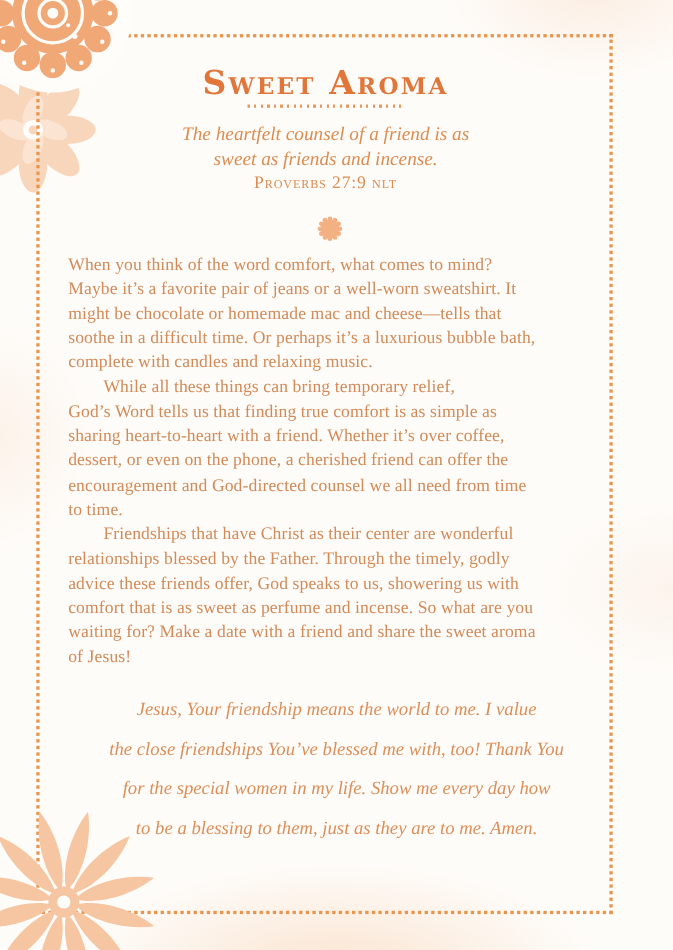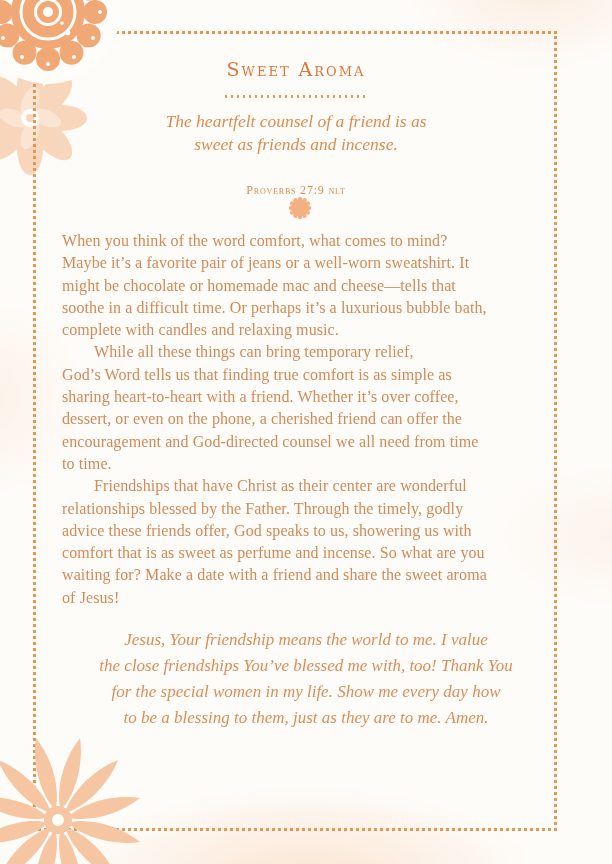--- a/index.html
+++ b/index.html
@@ -26,58 +26,57 @@
   .deco{position:absolute;z-index:1;}
   .deco-top{z-index:3;}
   .deco-bottom{z-index:3;}
   
   .content{position:absolute;left:0;top:0;width:612px;height:864px;z-index:4;}
   .title{
     position:absolute;top:58px;left:36px;width:520px;
     text-align:center;
     font-family:"DejaVu Serif", serif;
     font-variant:small-caps;
-    font-weight:normal;
-    font-size:19px;
+    font-weight:bold;
+    font-size:30px;
     letter-spacing:2px;
     color:#e0763a;
   }
   .title-rule{
     width:142px;height:3px;margin:7px auto 0;
     background:repeating-linear-gradient(90deg,#e8995b 0 2px,rgba(0,0,0,0) 2px 6px);
   }
   .verse{
     position:absolute;top:110px;left:36px;width:520px;
     text-align:center;
     font-style:italic;
     font-size:17.5px;line-height:23px;
     color:#dd8c50;
     white-space:pre-line;
   }
   .verse-ref{
     position:absolute;top:158px;left:36px;width:520px;
     text-align:center;
     font-variant:small-caps;
-    font-size:12px;letter-spacing:.8px;
+    font-size:16px;letter-spacing:.8px;
     color:#dd8c50;
-    margin-top:25px;
   }
   .body-text{
     position:absolute;top:230px;left:62px;width:492px;
     font-size:16px;line-height:22.3px;
     letter-spacing:.1px;
     color:#d28a58;
   }
   .body-text p{margin:0;white-space:pre-line;}
   .body-text p.indent{text-indent:32px;}
   .prayer{
     position:absolute;top:627px;left:46px;width:520px;
     text-align:center;
     font-style:italic;
-    font-size:17px;line-height:26px;
+    font-size:17px;line-height:36px;
     color:#dc8e58;
     white-space:pre-line;
   }
 </style>
 </head>
 <body>
 
 <div class="page">
 
   <svg class="deco" style="left:-45px;top:60px;" width="150" height="120" viewBox="0 0 150 120">

